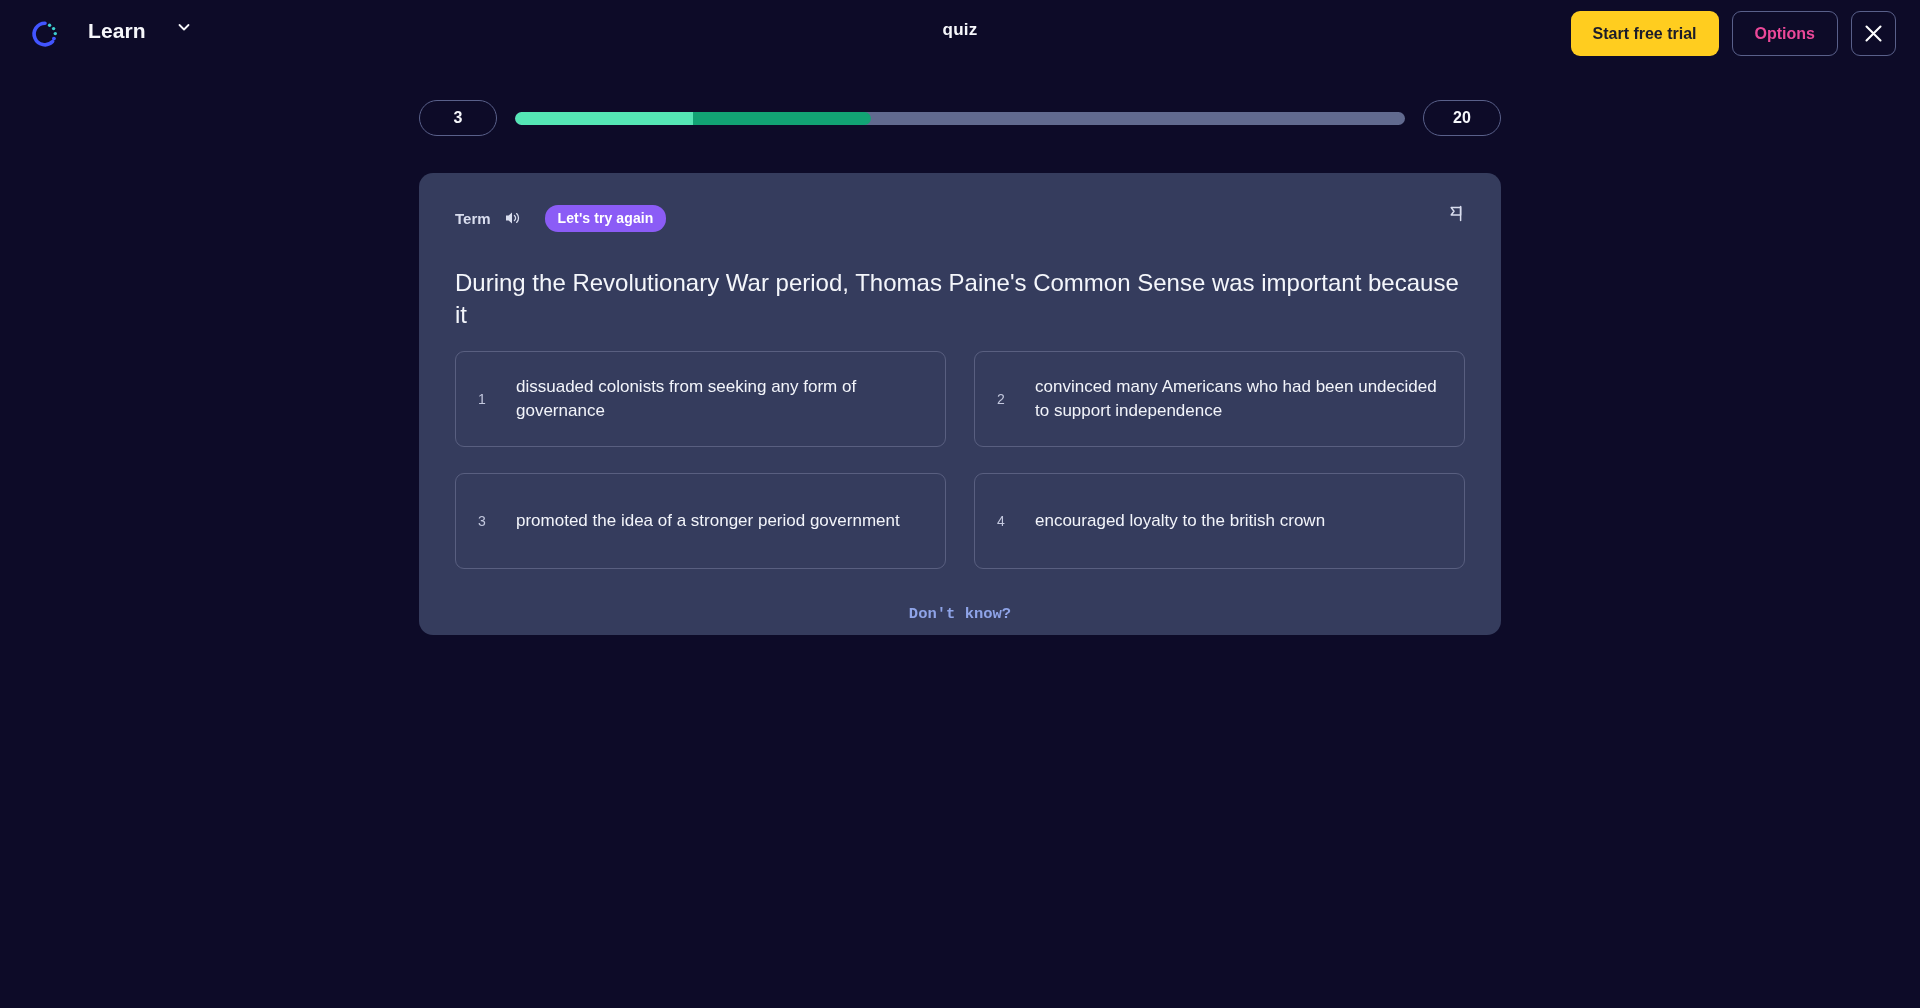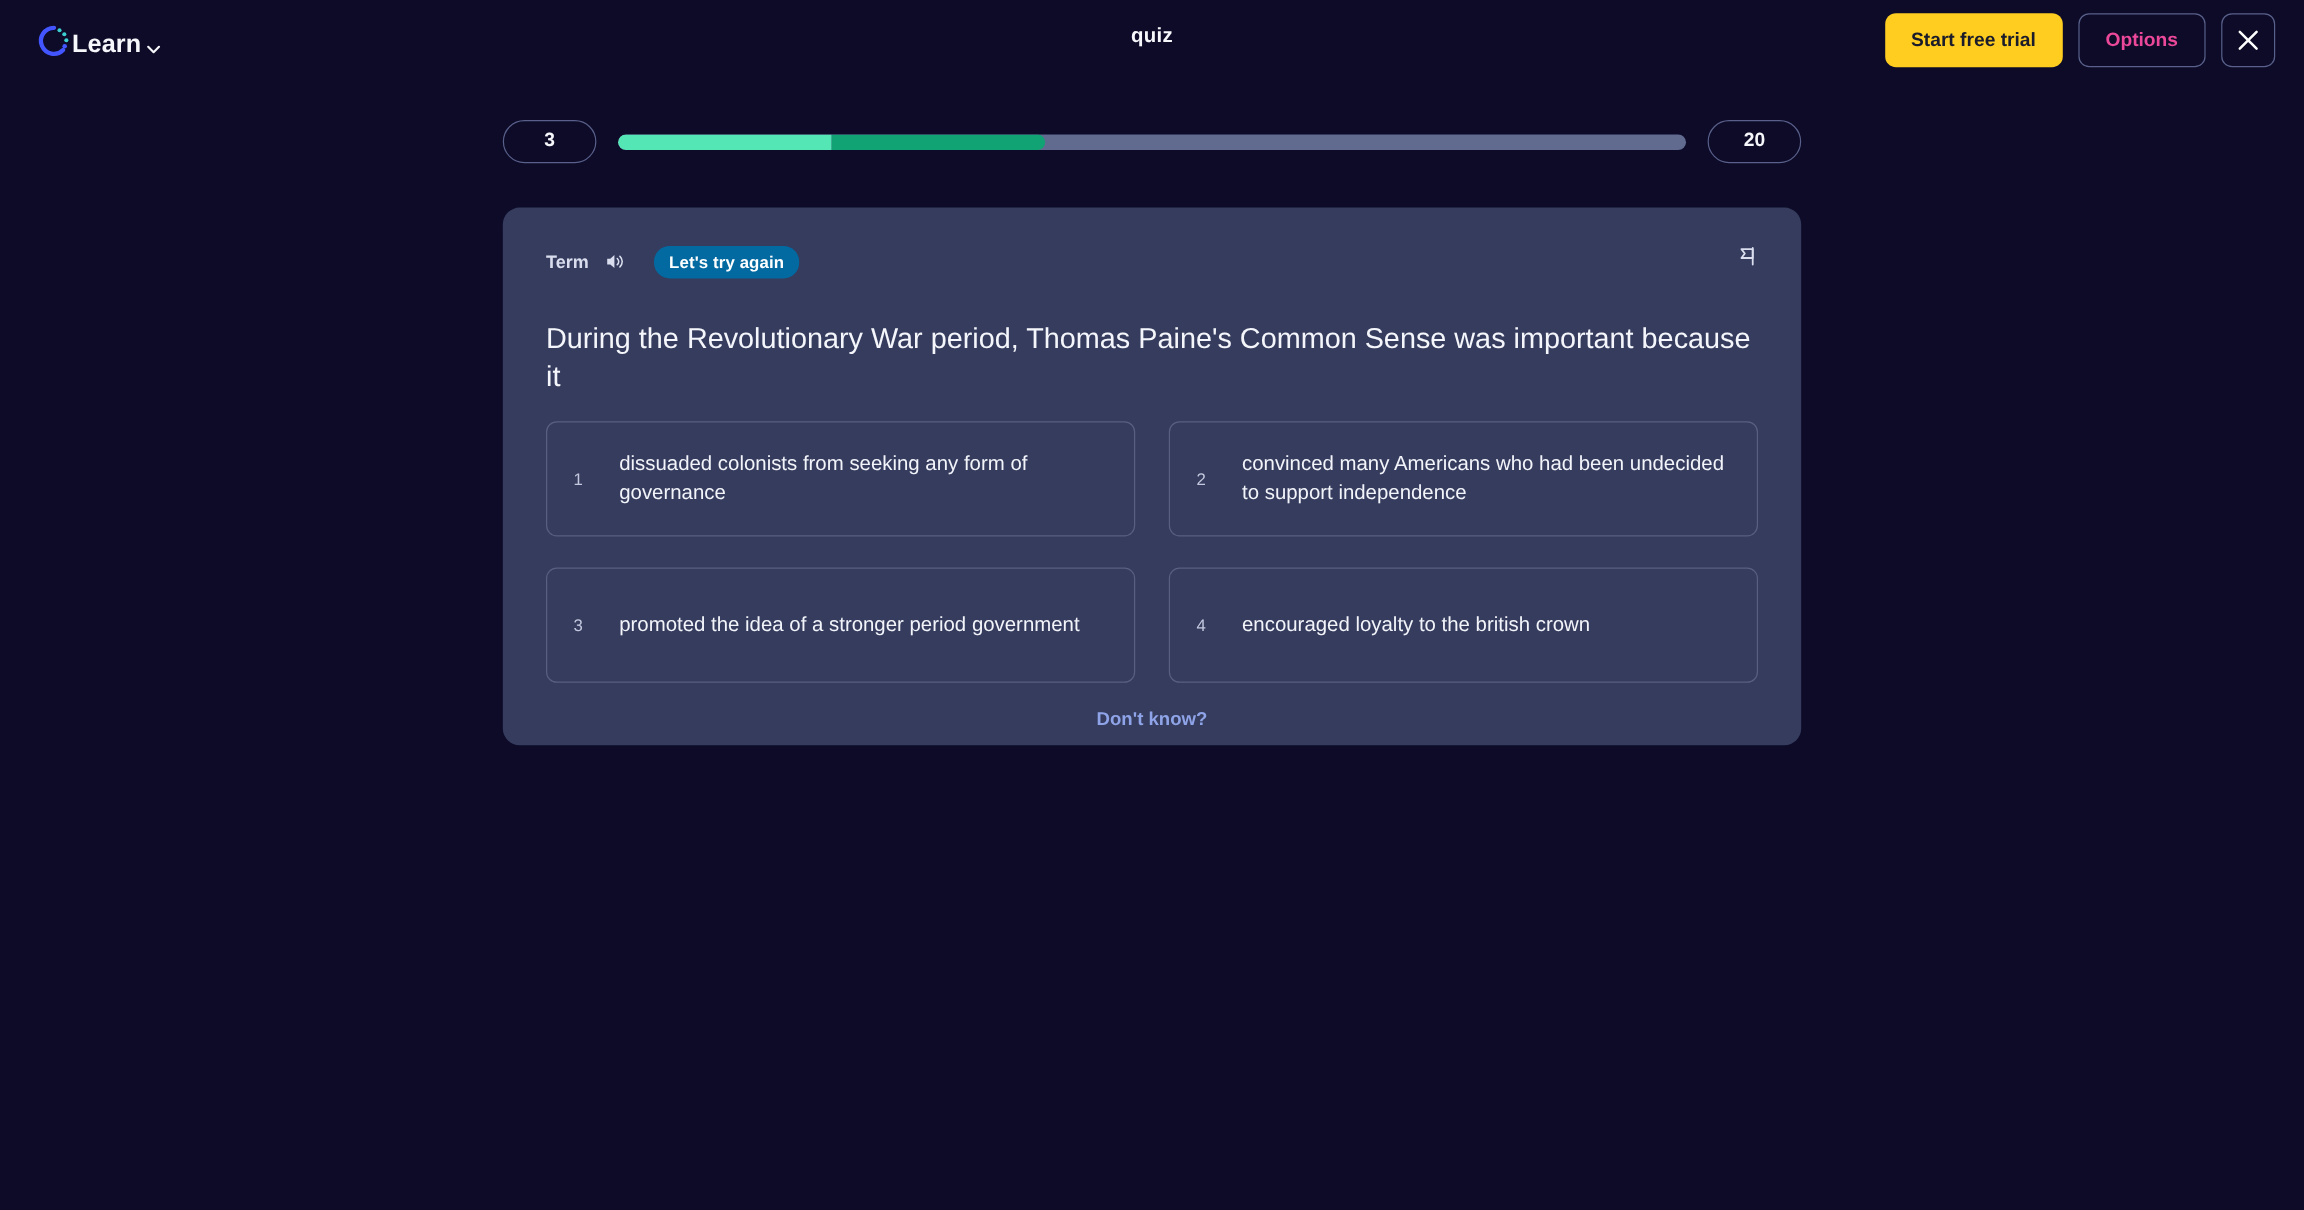--- a/index.html
+++ b/index.html
@@ -16,22 +16,22 @@
   .topbar {
     position: relative;
     height: 68px;
     width: 100%;
     display: flex;
     align-items: center;
   }
 
   .brand {
     display: flex;
-    align-items: flex-end;
-    gap: 0;
+    align-items: flex-start;
+    gap: 28px;
     margin-left: 30px;
     cursor: pointer;
   }
   .brand-logo {
     width: 30px;
     height: 30px;
     display: block;
   }
   .brand-name {
     color: #f6f7fb;
@@ -166,21 +166,21 @@
   }
   .audio-icon {
     margin-left: 12px;
     display: block;
     width: 18px;
     height: 18px;
     cursor: pointer;
   }
   .badge {
     margin-left: 24px;
-    background: #0369a1;
+    background: #8b5cf6;
     color: #ffffff;
     font-size: 14px;
     font-weight: 700;
     border-radius: 13px;
     padding: 5px 13px 6px;
     letter-spacing: .1px;
   }
   .flag-icon {
     position: absolute;
     right: 0;
@@ -231,22 +231,23 @@
     flex: 0 0 38px;
   }
   .option-text {
     color: #f2f4fa;
     font-size: 17px;
     line-height: 1.4;
     font-weight: 400;
   }
 
   .dont-know-wrap {
-    margin-top: 22px;
+    margin-top: 36px;
     text-align: center;
+    font-family: Liberation Mono, monospace;
   }
   .dont-know {
     color: #8fa4e8;
     font-size: 15.5px;
     font-weight: 700;
     background: none;
     border: none;
     font-family: inherit;
     cursor: pointer;
   }

